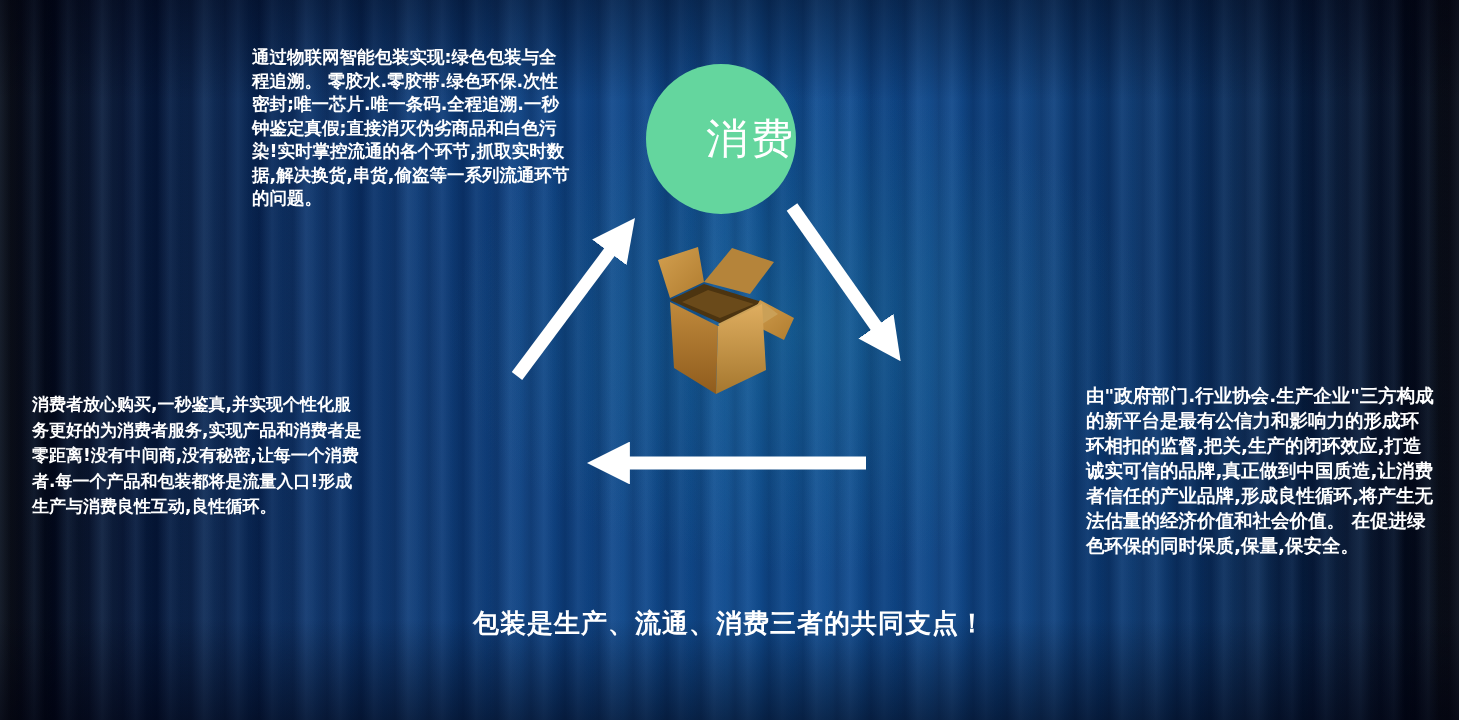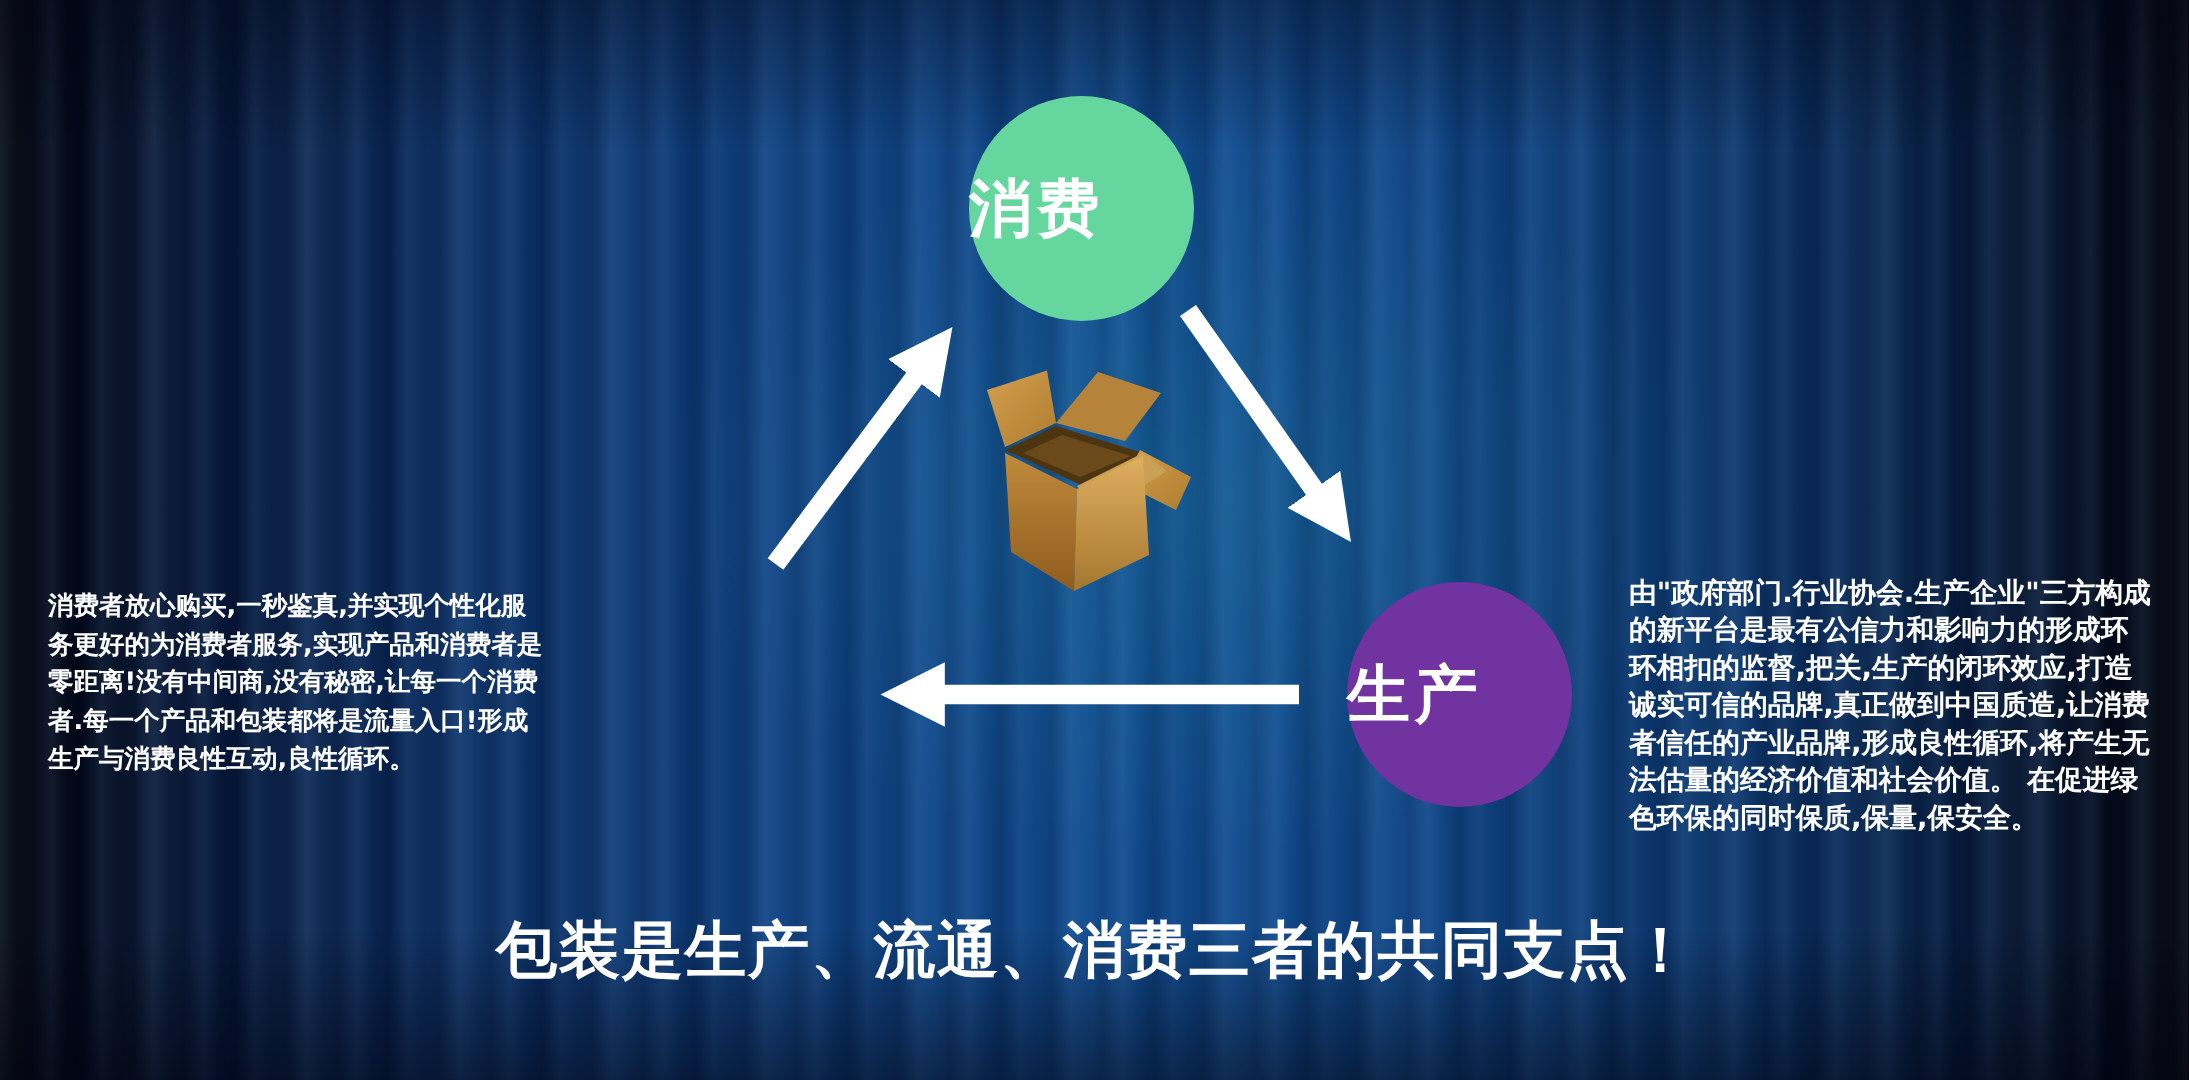--- a/index.html
+++ b/index.html
@@ -16,42 +16,43 @@
   }
   .textblock {
     position:absolute; font-weight:bold; color:#fff;
     font-size:17.5px; line-height:24px; letter-spacing:0px; text-align:left;
   }
   .tb-topleft { left:252px; top:46px;  width:318px; line-height:23.5px; }
   .tb-left    { left:32px;  top:392px; width:334px; font-size:17px; line-height:25.5px; }
   .tb-right   { left:1086px;top:383px; width:350px; font-size:18.5px; line-height:25px; }
   .node {
     position:absolute; width:150px; height:150px; border-radius:50%;
-    display:flex; align-items:center; justify-content:flex-start;
-    font-size:42px; font-weight:bold; color:#fff; letter-spacing:3px;
+    display:flex; align-items:center; justify-content:flex-end;
+    font-size:42px; font-weight:normal; color:#fff; letter-spacing:3px;
   }
   .node-consumption { left:646px; top:64px; }
   .node-circulation { left:384px; top:388px; }
   .node-production  { left:898px; top:388px; }
   .arrow-layer { position:absolute; left:0; top:0; width:1459px; height:720px; }
   .box-icon { position:absolute; left:648px; top:246px; width:150px; height:150px; }
   .center-label {
     position:absolute; left:613px; top:396px; width:220px; text-align:center;
     font-size:29px; font-weight:bold; color:#fff; letter-spacing:1px;
   }
   .bottom-title {
     position:absolute; left:0; top:606px; width:1459px; text-align:center;
-    font-size:41px; font-weight:bold; color:#fff; letter-spacing:1px;
+    font-size:26px; font-weight:bold; color:#fff; letter-spacing:1px;
   }
 </style>
 </head>
 <body>
 
 <div class="stage">
 
+  <div class="textblock tb-topleft">通过物联网智能包装实现:绿色包装与全程追溯。 零胶水.零胶带.绿色环保.次性密封;唯一芯片.唯一条码.全程追溯.一秒钟鉴定真假;直接消灭伪劣商品和白色污染!实时掌控流通的各个环节,抓取实时数据,解决换货,串货,偷盗等一系列流通环节的问题。</div>
 
   <div class="textblock tb-left">消费者放心购买,一秒鉴真,并实现个性化服务更好的为消费者服务,实现产品和消费者是零距离!没有中间商,没有秘密,让每一个消费者.每一个产品和包装都将是流量入口!形成生产与消费良性互动,良性循环。</div>
 
   <div class="textblock tb-right">由"政府部门.行业协会.生产企业"三方构成的新平台是最有公信力和影响力的形成环环相扣的监督,把关,生产的闭环效应,打造诚实可信的品牌,真正做到中国质造,让消费者信任的产业品牌,形成良性循环,将产生无法估量的经济价值和社会价值。 在促进绿色环保的同时保质,保量,保安全。</div>
 
   <svg class="arrow-layer" viewBox="0 0 1459 720" xmlns="http://www.w3.org/2000/svg">
     <defs>
       <marker id="ah" viewBox="0 0 10 10" refX="6.5" refY="5" markerWidth="3.3" markerHeight="3.3" orient="auto-start-reverse">
         <path d="M0,0 L10,5 L0,10 z" fill="#ffffff"></path>
       </marker>
@@ -59,23 +60,20 @@
     <line x1="517" y1="376" x2="626" y2="230" stroke="#ffffff" stroke-width="13" marker-end="url(#ah)"></line>
     <line x1="792" y1="207" x2="892" y2="349" stroke="#ffffff" stroke-width="13" marker-end="url(#ah)"></line>
     <line x1="866" y1="463" x2="602" y2="463" stroke="#ffffff" stroke-width="13" marker-end="url(#ah)"></line>
   </svg>
 
   <div class="node node-consumption" style="background: rgb(100, 214, 158);">
     <span>消费</span>
   </div>
 
 
-  <div class="node node-production" style="background: rgb(112, 51, 159);">
-    <span>生产</span>
-  </div>
 
   <svg class="box-icon" viewBox="0 0 150 150" xmlns="http://www.w3.org/2000/svg">
     <defs>
       <linearGradient id="faceL" x1="0" y1="0" x2="0" y2="1">
         <stop offset="0" stop-color="#c08a3c"></stop>
           <stop offset="1" stop-color="#8f5c1d"></stop>
       </linearGradient>
       <linearGradient id="faceR" x1="0" y1="0" x2="0" y2="1">
         <stop offset="0" stop-color="#dfae60"></stop>
           <stop offset="1" stop-color="#a5772e"></stop>

